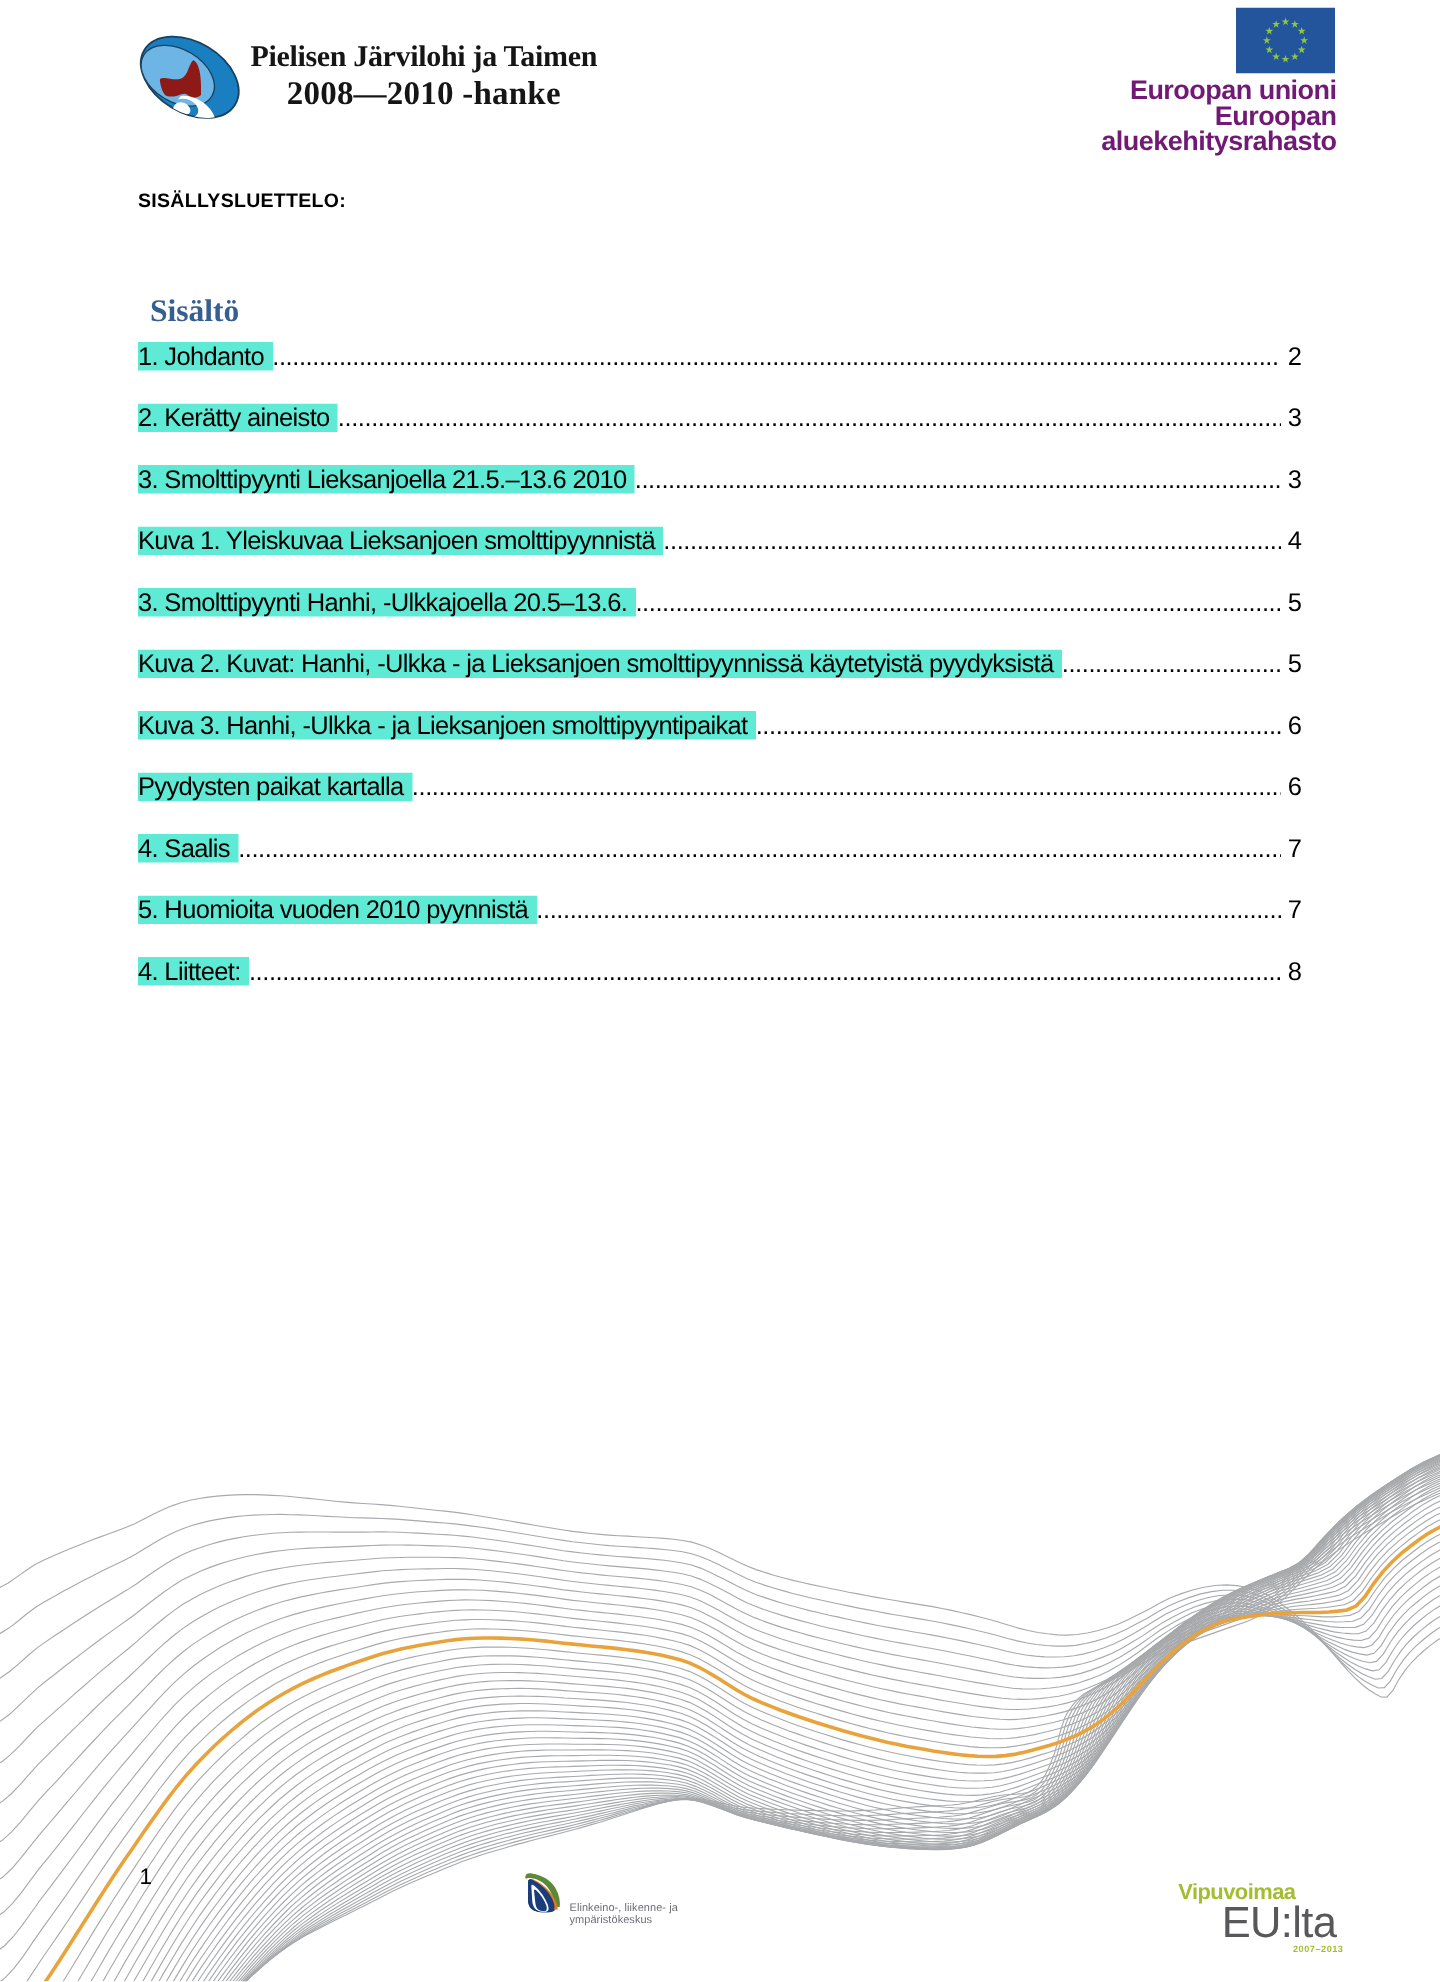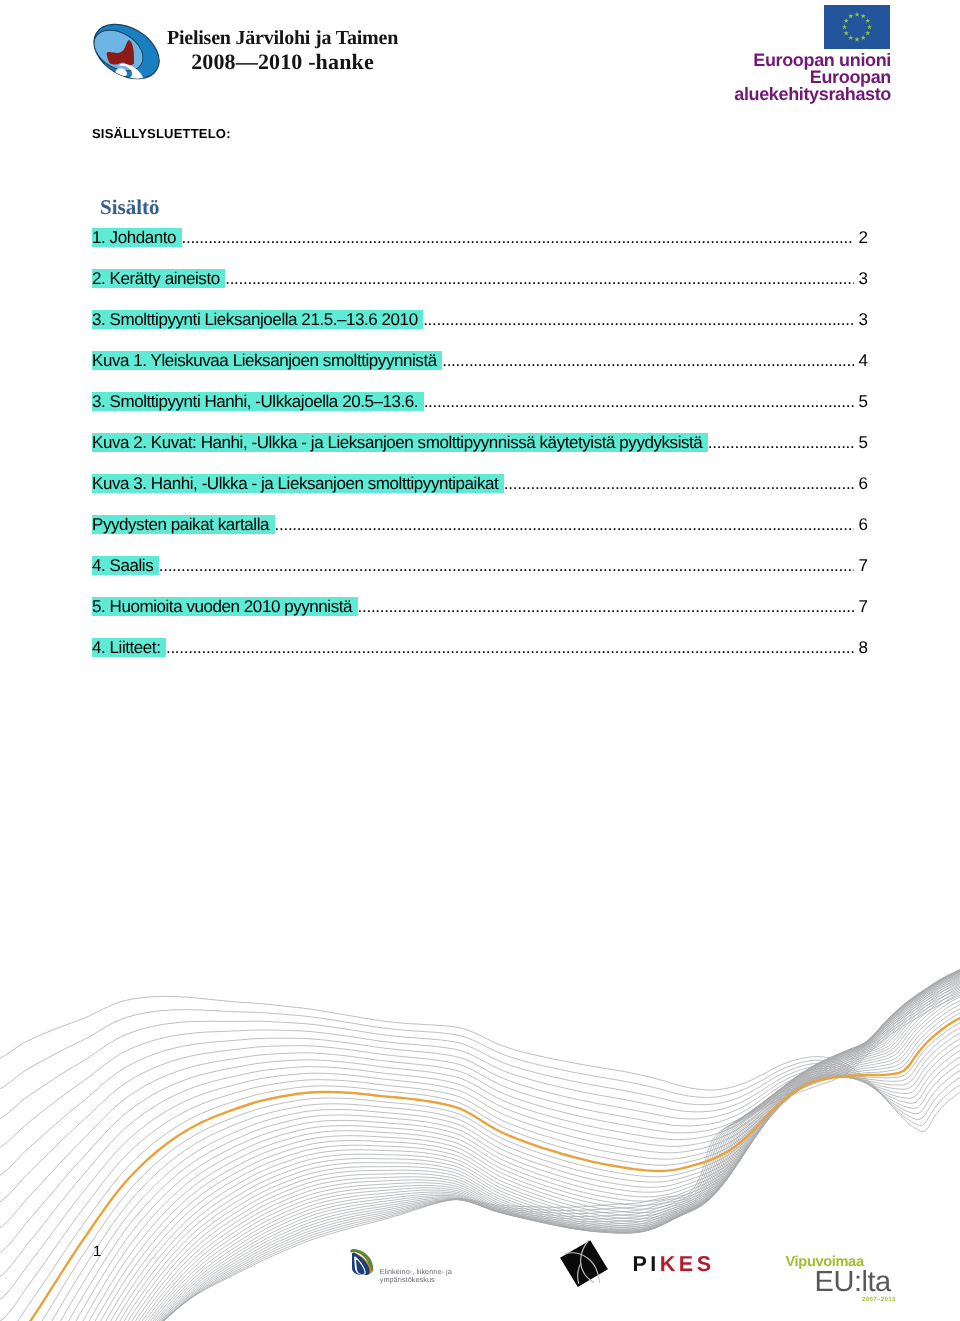--- a/index.html
+++ b/index.html
@@ -177,29 +177,20 @@
         <path d="M30 64 C30 50 40 44 54 50 C114 78 162 122 190 176 C210 214 214 248 192 262 C168 276 104 272 72 258 C44 246 30 222 30 190 Z" fill="#1a3d7c"></path>
         <path d="M52 94 C52 84 60 82 70 90 C110 124 142 168 160 214 C170 240 170 258 156 264 C140 270 106 266 88 254 C70 242 60 220 58 190 Z" fill="#ffffff"></path>
         <path d="M70 124 C70 116 76 115 84 122 C114 150 138 186 152 224 C158 242 156 256 146 260 C134 264 110 260 98 250 C86 240 80 222 78 198 Z" fill="#1a3d7c"></path>
       </svg>
       <div class="ely-text">
         <div>Elinkeino-, liikenne- ja</div>
         <div>ympäristökeskus</div>
       </div>
     </div>
 
-    <div class="pikes-logo">
-      <svg class="pikes-mark" viewBox="0 0 100 100">
-        <polygon points="62,8 4,42 38,98 96,64" fill="#0a0a0a"></polygon>
-        <path d="M59 8 C46 24 42 40 44 54 C46 70 56 82 70 90" fill="none" stroke="#bfbfbf" stroke-width="2.2"></path>
-        <path d="M13 34 C30 30 44 33 56 42 C70 52 78 68 80 90" fill="none" stroke="#bfbfbf" stroke-width="2.2"></path>
-        <path d="M44 52 C38 64 36 78 40 92" fill="none" stroke="#bfbfbf" stroke-width="2.2"></path>
-      </svg>
-      <div class="pikes-text"><span class="pk-dark">PI</span><span class="pk-red">KES</span></div>
-    </div>
 
     <div class="vipu-logo">
       <div class="vipu-1">Vipuvoimaa</div>
       <div class="vipu-2">EU:lta</div>
       <div class="vipu-3">2007–2013</div>
     </div>
   </div>
 
   <div class="pagenum">1</div>
 </div>

